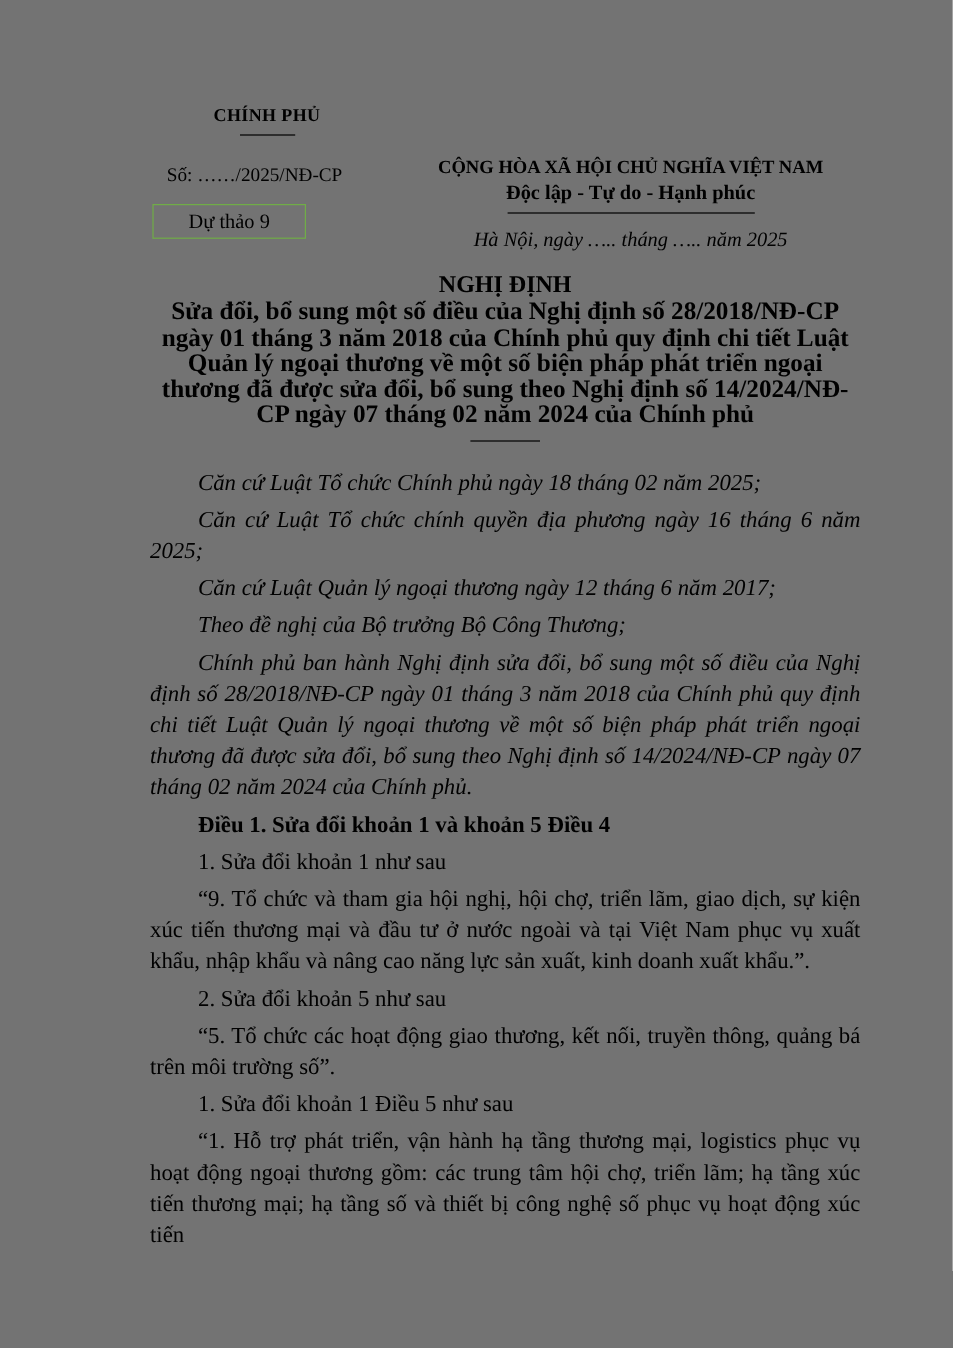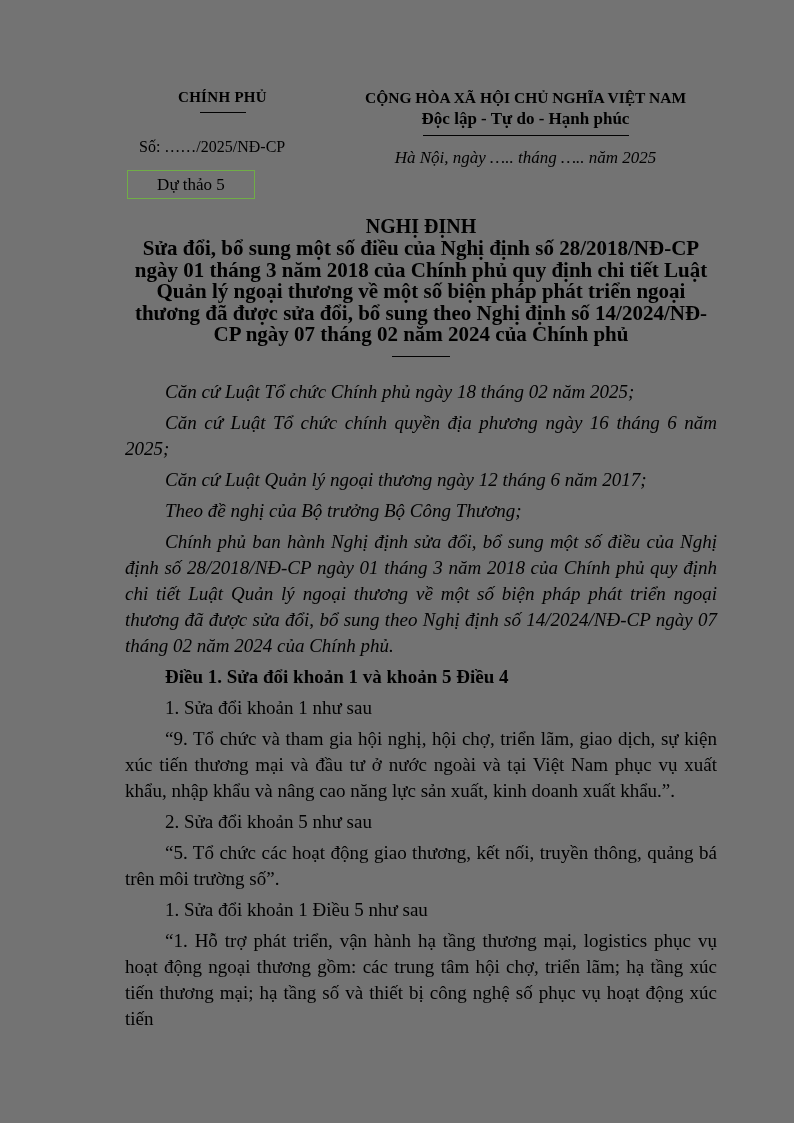--- a/index.html
+++ b/index.html
@@ -31,21 +31,21 @@
   .rule-medium { width: 206px; margin-top: 6px; }
   .doc-number { margin-top: 24px; font-size: 16px; line-height: 19px; align-self: flex-start; margin-left: 14px; }
   .draft-box {
     align-self: flex-start;
     margin-top: 14px; margin-left: 2px;
     width: 126px; height: 27px;
     border: 1.5px solid #70AD47;
     display: flex; align-items: center; justify-content: center;
     font-size: 17px;
   }
-  .country { font-weight: bold; font-size: 15.5px; line-height: 19px; white-space: nowrap; }
+  .country { font-weight: bold; font-size: 15.5px; line-height: 19px; white-space: nowrap; margin-top: 42px; }
   .motto   { font-weight: bold; font-size: 17px; line-height: 21px; margin-top: 1px; }
   .place-date { font-style: italic; font-size: 17px; margin-top: 12px; }
 
   
   .title-block { margin-top: 16px; text-align: center; }
   .doc-type { font-weight: bold; font-size: 20px; line-height: 22px; }
   .subject  { font-weight: bold; font-size: 21px; line-height: 21.5px; margin-top: 1px; }
   .rule-title { width: 58px; margin: 10px auto 0 auto; border-top: 1.3px solid #000; height: 0; }
 
   
@@ -64,21 +64,21 @@
 <body>
 
 <div class="page">
 
   <div class="header">
     <div class="header-left">
       <div class="org">CHÍNH PHỦ</div>
       <div class="rule rule-small"></div>
       <div class="doc-number">Số: ……/2025/NĐ-CP</div>
       <div class="draft-box">
-        <span>Dự thảo 5</span>
+        <span>Dự thảo 9</span>
       </div>
     </div>
     <div class="header-right">
       <div class="country">CỘNG HÒA XÃ HỘI CHỦ NGHĨA VIỆT NAM</div>
       <div class="motto">Độc lập - Tự do - Hạnh phúc</div>
       <div class="rule rule-medium"></div>
       <div class="place-date">Hà Nội, ngày ….. tháng ….. năm 2025</div>
     </div>
   </div>
 

